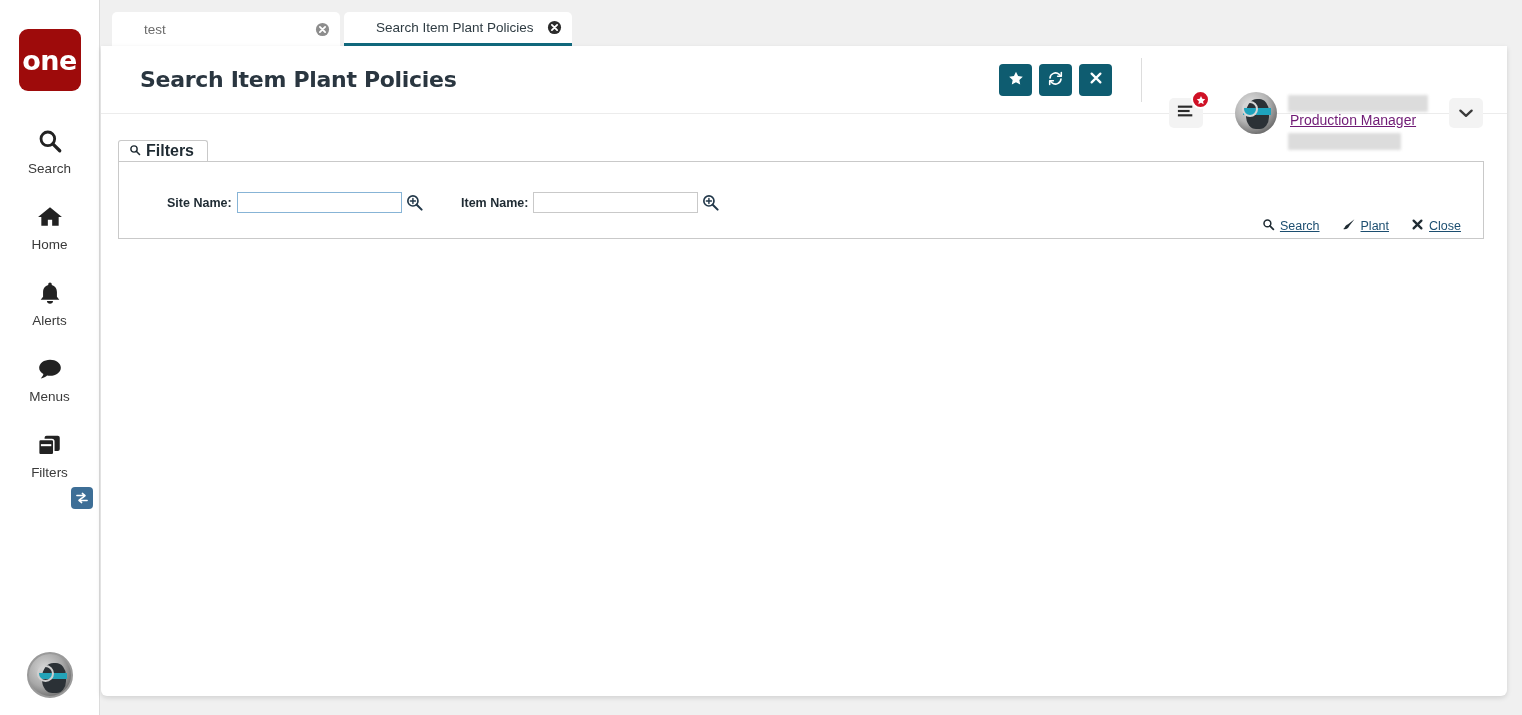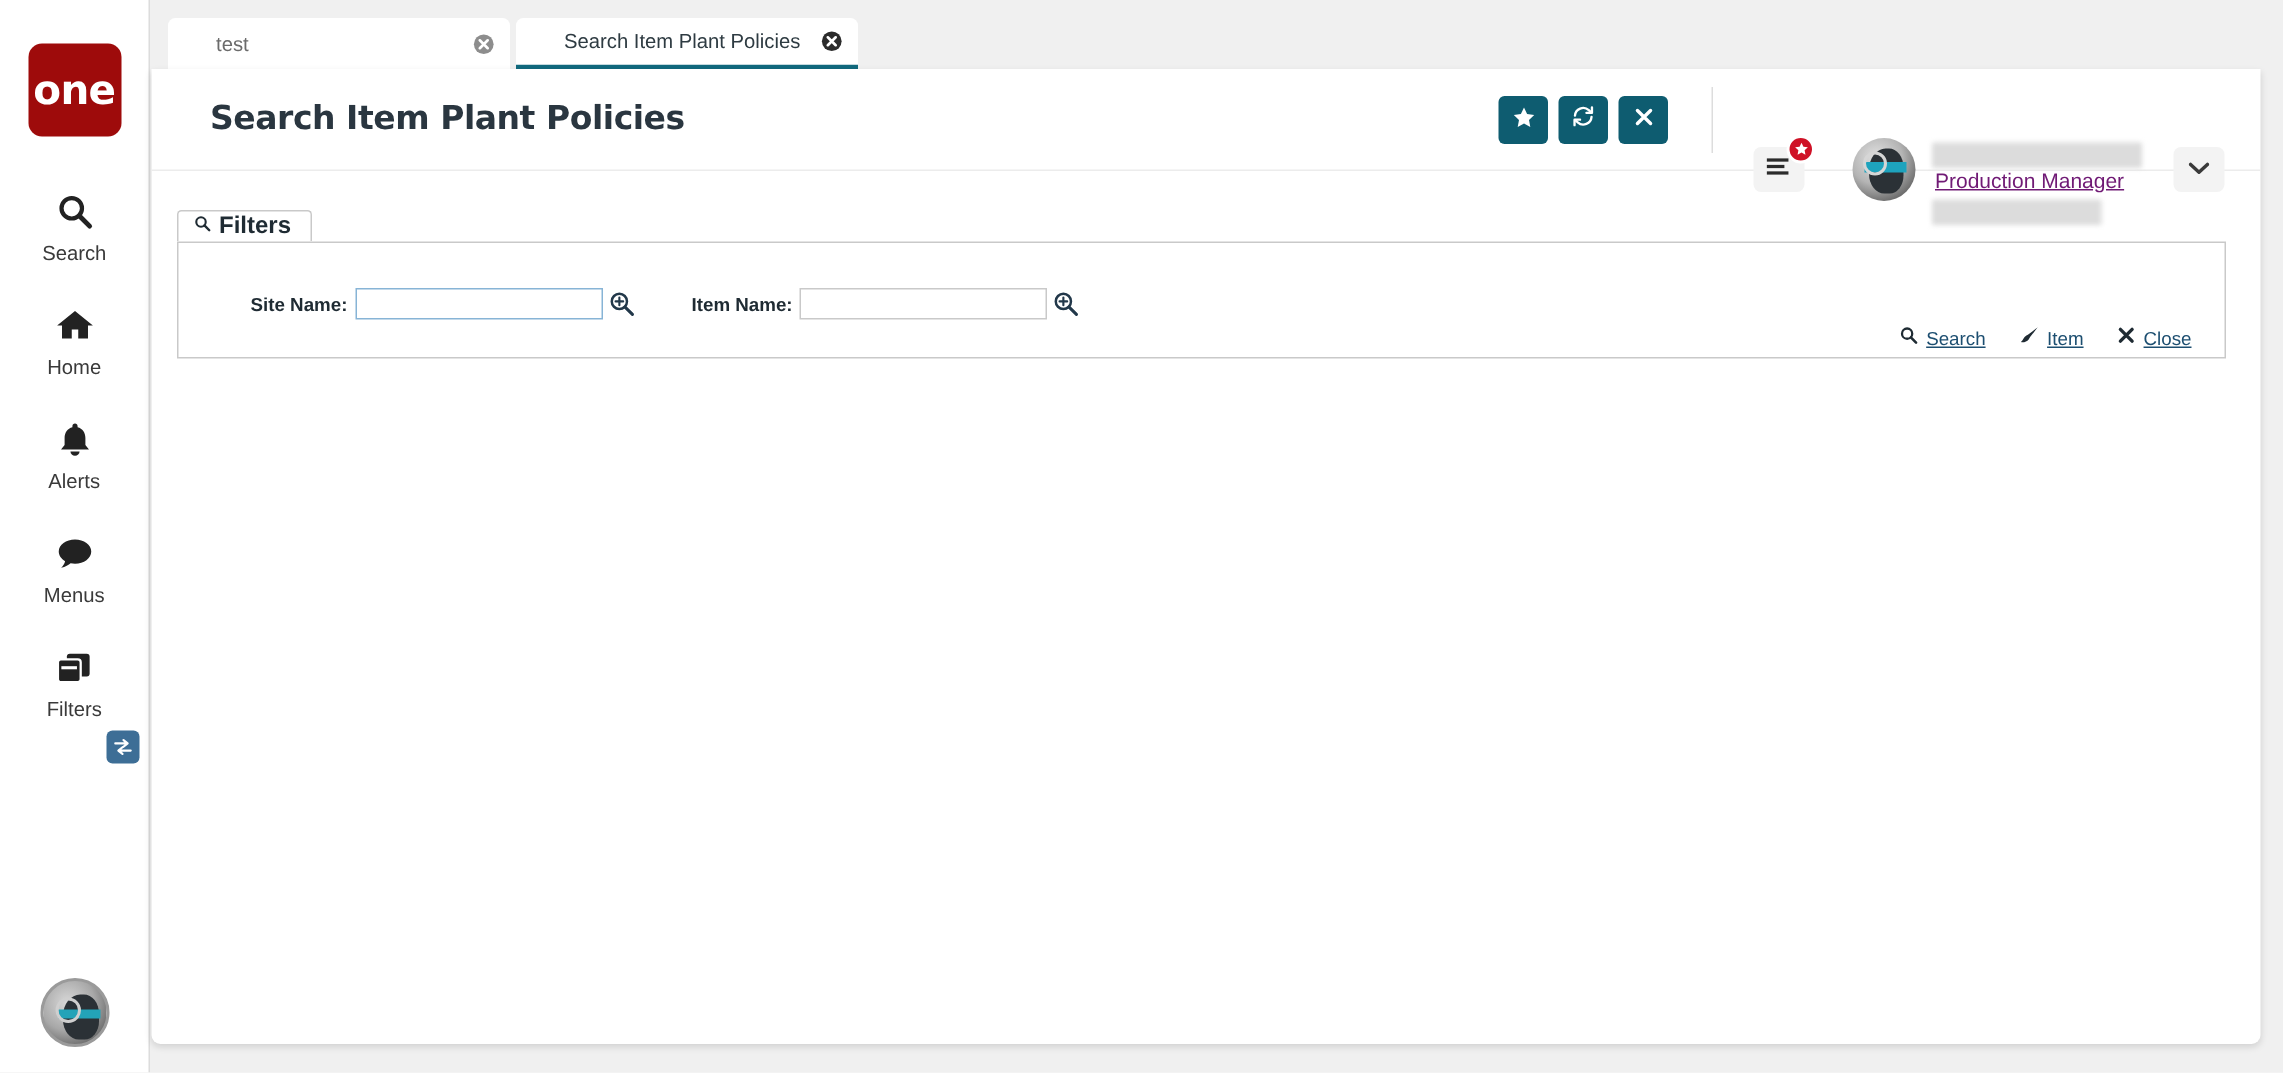--- a/index.html
+++ b/index.html
@@ -401,21 +401,21 @@
               </svg>
           </span>
           <span class="act-link-text">Search</span>
         </div>
         <div class="act-link">
           <span>
             <svg width="14" height="13" viewBox="0 0 18 16">
                 <path d="M16 1.2 8.2 7.2c-1.4 1-2.4 1.2-3.4 2.3-1.2 1.3-1.4 3-3.2 4.3 2.2.7 4.2 0 5.6-1 1.2-.9 1.6-2 2.3-3.2L16 1.2z" fill="#1f2b33"></path>
               </svg>
           </span>
-          <span class="act-link-text">Item</span>
+          <span class="act-link-text">Plant</span>
         </div>
         <div class="act-link">
           <span>
             <svg width="13" height="13" viewBox="0 0 16 16">
                 <path d="M3.2 3.2 12.8 12.8M12.8 3.2 3.2 12.8" stroke="#1f2b33" stroke-width="2.8" stroke-linecap="round"></path>
               </svg>
           </span>
           <span class="act-link-text">Close</span>
         </div>
       </div>

